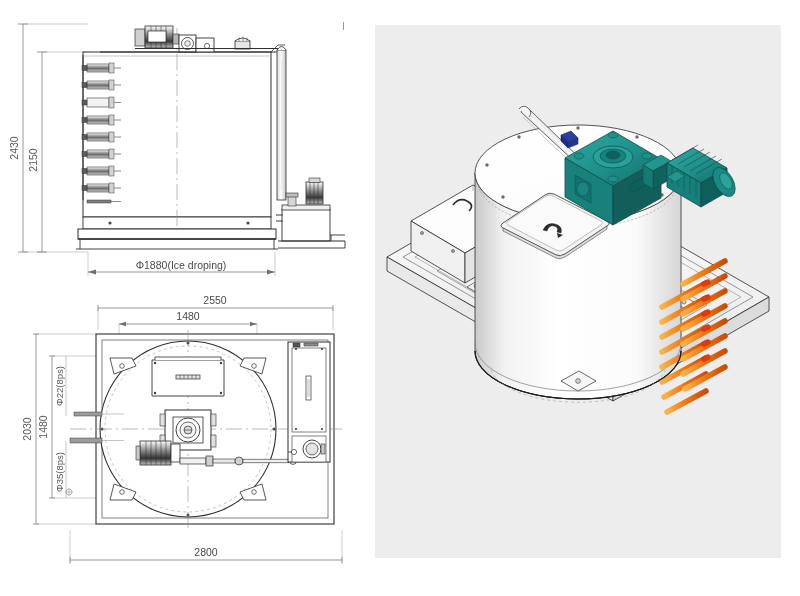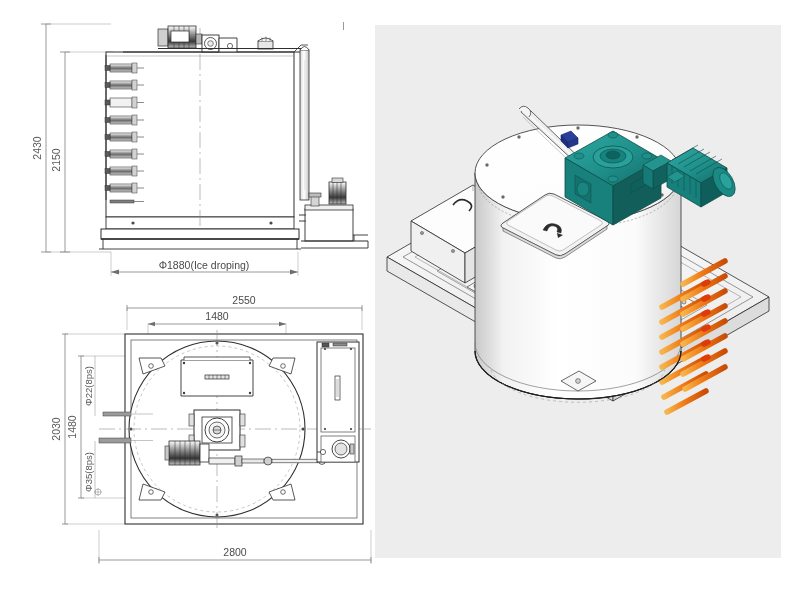--- a/index.html
+++ b/index.html
@@ -23,24 +23,23 @@
     top: 25px;
     width: 406px;
     height: 533px;
     background: #ededed;
   }
   #render-svg, #front-svg, #top-svg {
     display: block;
   }
   .draw-panel {
     position: absolute;
-    padding-left: 23px;
   }
   #front-view-panel { left: 0px;  top: 0px;   width: 372px; height: 290px; }
-  #top-view-panel   { left: 18px;  top: 286px; width: 372px; height: 310px; }
+  #top-view-panel   { left: 12px;  top: 286px; width: 372px; height: 310px; }
 
   .tick-mark {
     position: absolute;
     left: 343px;
     top: 22px;
     width: 1px;
     height: 8px;
     background: #999999;
   }
 </style>

